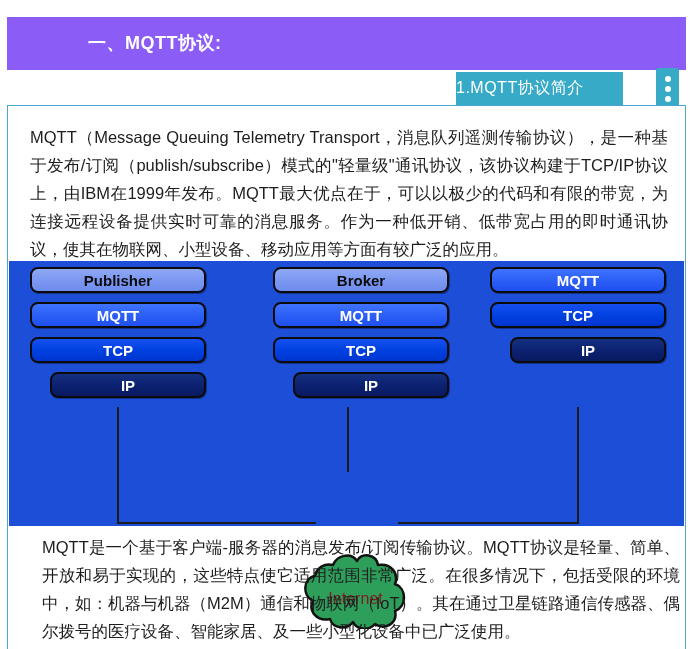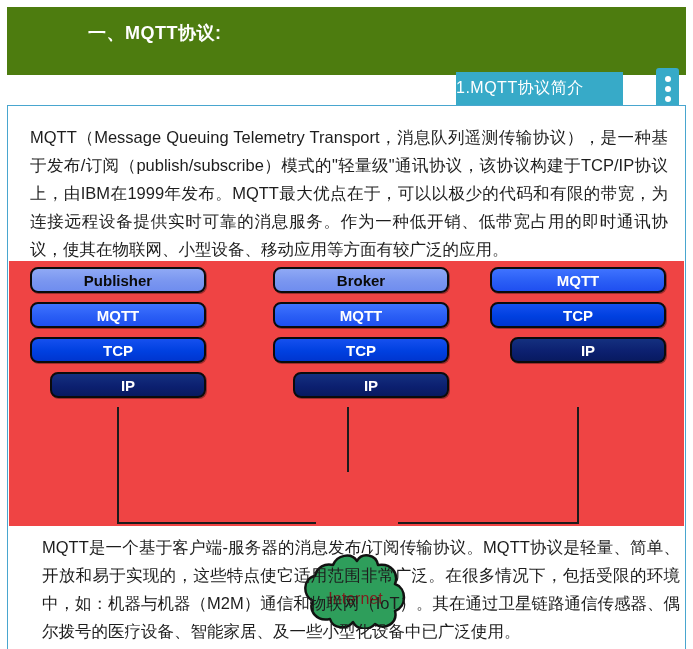--- a/index.html
+++ b/index.html
@@ -12,24 +12,24 @@
     height: 649px;
     font-family: "Liberation Sans", "DejaVu Sans", sans-serif;
     overflow: hidden;
     position: relative;
   }
 
   
   .header-bar {
     position: absolute;
     left: 7px;
-    top: 7px;
+    top: 17px;
     width: 679px;
-    height: 68px;
-    background: #4d7c0f;
+    height: 53px;
+    background: #8b5cf6;
     box-sizing: border-box;
   }
   .header-title {
     position: absolute;
     left: 81px;
     top: 14px;
     font-size: 18px;
     font-weight: bold;
     color: #ffffff;
     letter-spacing: 0.5px;
@@ -109,21 +109,21 @@
     width: 638px;
   }
 
   
   .diagram {
     position: absolute;
     left: 1px;
     top: 155px;
     width: 675px;
     height: 265px;
-    background: #ef4444;
+    background: #1d4ed8;
   }
   .stack {
     position: absolute;
     top: 6px;
     width: 176px;
   }
   .stack-0 { left: 21px; }
   .stack-1 { left: 264px; text-align: center; }
   .stack-2 { left: 481px; }
 

